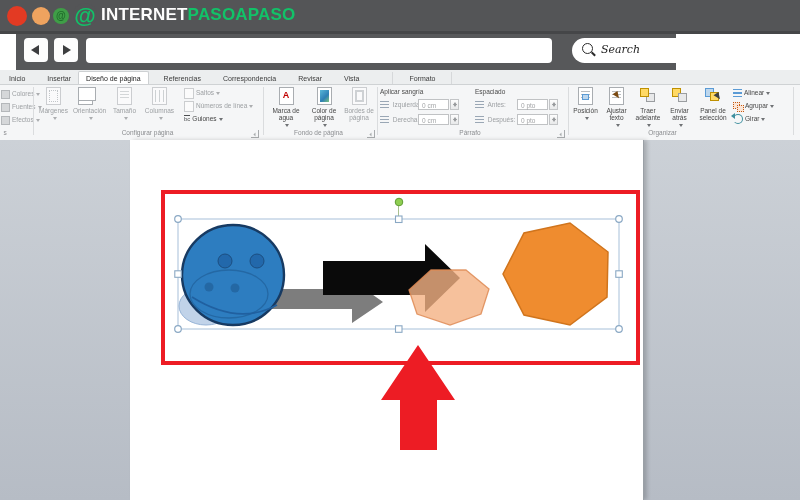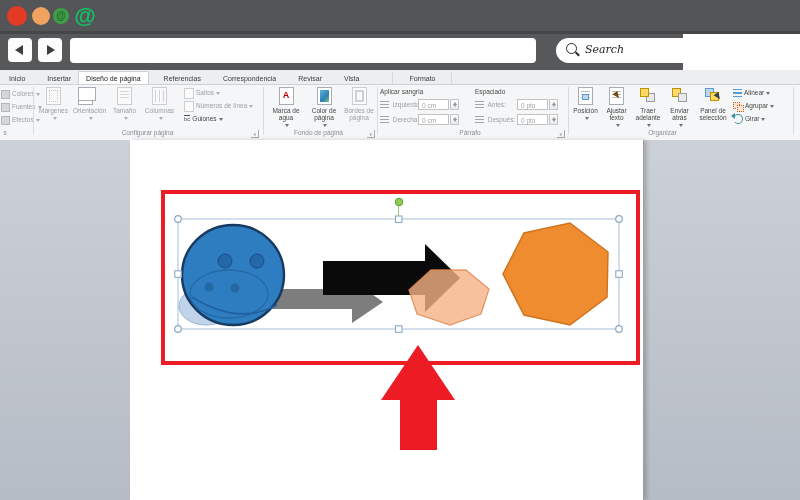--- a/index.html
+++ b/index.html
@@ -11,21 +11,21 @@
   .tl{position:absolute;border-radius:50%;}
   .tl.red{left:7px;top:6px;width:20px;height:20px;background:#e33a23;}
   .tl.orange{left:32px;top:7px;width:18px;height:18px;background:#efa35f;}
   .tl.green{left:53px;top:8px;width:16px;height:16px;background:#3f9e47;color:#1f6b2a;font-size:10px;font-weight:bold;text-align:center;line-height:15px;}
   .logo-ring{position:absolute;left:73px;top:3px;width:24px;height:24px;border-radius:50%;background:#545557;color:#12c268;
              font-size:22px;font-weight:bold;text-align:center;line-height:25px;}
   .brand{position:absolute;left:101px;top:5px;font-size:17px;font-weight:bold;letter-spacing:.2px;white-space:nowrap;}
   .brand .w{color:#fdfdfd;}
   .brand .g{color:#12c268;}
   
-  .chrome{position:absolute;left:0;top:34px;width:660px;height:36px;background:#57585a;padding-left:23px;}
+  .chrome{position:absolute;left:16px;top:34px;width:660px;height:36px;background:#57585a;}
   .navbtn{position:absolute;top:4px;width:24px;height:24px;background:#fdfdfd;border-radius:4px;}
   .navbtn .tri{position:absolute;top:7px;width:0;height:0;border-top:5px solid transparent;border-bottom:5px solid transparent;}
   .navbtn.back{left:8px;}
   .navbtn.back .tri{left:7px;border-right:8px solid #3c3d3f;}
   .navbtn.fwd{left:38px;}
   .navbtn.fwd .tri{left:9px;border-left:8px solid #3c3d3f;}
   .urlbar{position:absolute;left:70px;top:4px;width:466px;height:25px;background:#fff;border-radius:4px;}
   .searchpill{position:absolute;left:556px;top:4px;width:188px;height:25px;background:#fff;border-radius:13px;}
   .mag{position:absolute;left:10px;top:5px;width:9px;height:9px;border:1.6px solid #2b2b2b;border-radius:50%;}
   .mag::after{content:"";position:absolute;left:8px;top:9px;width:5px;height:1.7px;background:#2b2b2b;transform:rotate(45deg);}
@@ -99,20 +99,21 @@
 </head>
 <body>
 
 <div id="app">
 
   <div class="site-header">
     <span class="tl red"></span>
     <span class="tl orange"></span>
     <span class="tl green">@</span>
     <span class="logo-ring">@</span>
+    <span class="brand"><span class="w">INTERNET</span><span class="g">PASOAPASO</span></span>
   </div>
   <div class="hdr-sep"></div>
 
   <div class="chrome">
     <div class="navbtn back">
         <span class="tri"></span>
       </div>
     <div class="navbtn fwd">
         <span class="tri"></span>
       </div>

